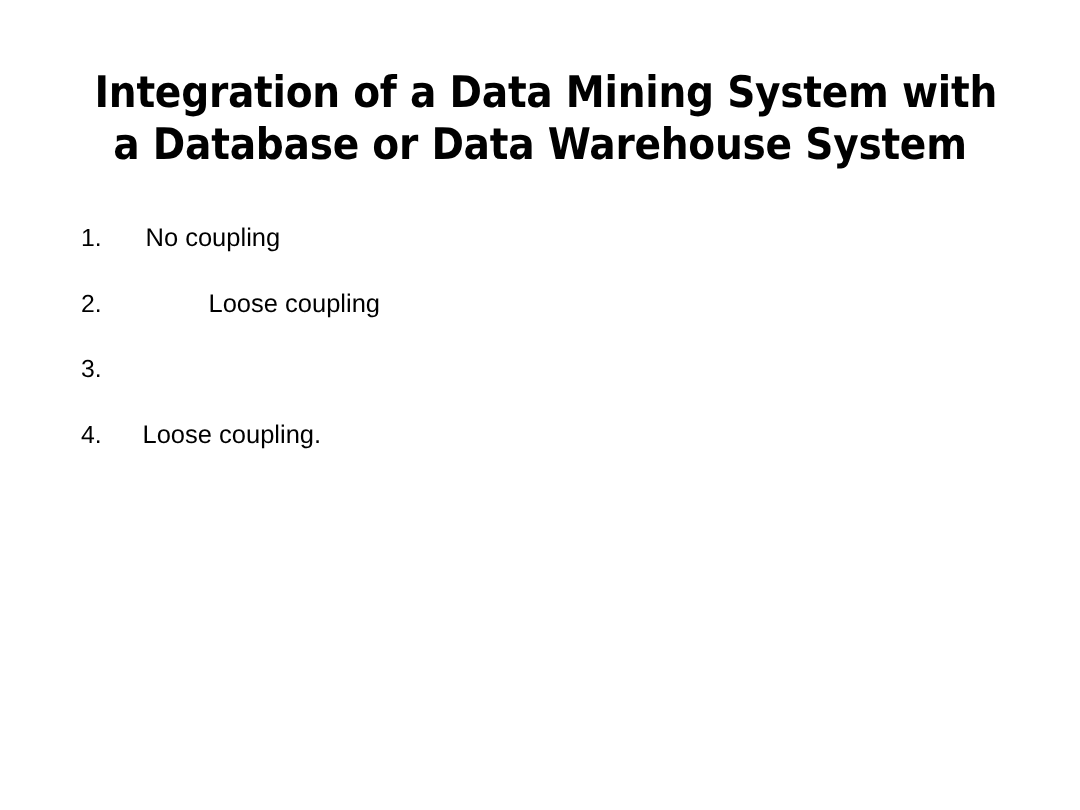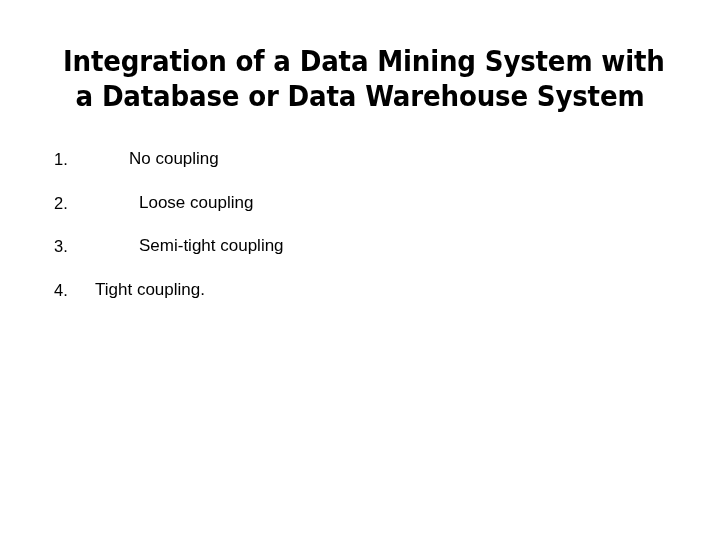--- a/index.html
+++ b/index.html
@@ -73,21 +73,21 @@
     top: 0;
     width: 30px;
     text-align: left;
     font-size: 16.5px;
   }
   .item-label {
     position: absolute;
     top: 0;
     left: 97px;
   }
-  .list-item.indent-a .item-label { left: 97px; margin-left: 32px; }
+  .list-item.indent-a .item-label { left: 97px; }
   .list-item.indent-b .item-label { left: 91px; margin-left: 48px; }
   .list-item.indent-c .item-label { left: 95px; }
 </style>
 </head>
 <body>
 
 <div class="slide">
 
   <div class="slide-title">
     <span class="title-line">Integration of a Data Mining System with</span>
@@ -101,23 +101,22 @@
       <span class="item-label">No coupling</span>
     </li>
 
     <li class="list-item indent-b">
       <span class="item-number">2.</span>
       <span class="item-label">Loose coupling</span>
     </li>
 
     <li class="list-item indent-b">
       <span class="item-number">3.</span>
-      <span class="item-label">Semi-tight coupling</span>
     </li>
 
     <li class="list-item indent-c">
       <span class="item-number">4.</span>
-      <span class="item-label">Tight coupling.</span>
+      <span class="item-label">Loose coupling.</span>
     </li>
 
   </ol>
 
 </div>
 
 </body></html>

